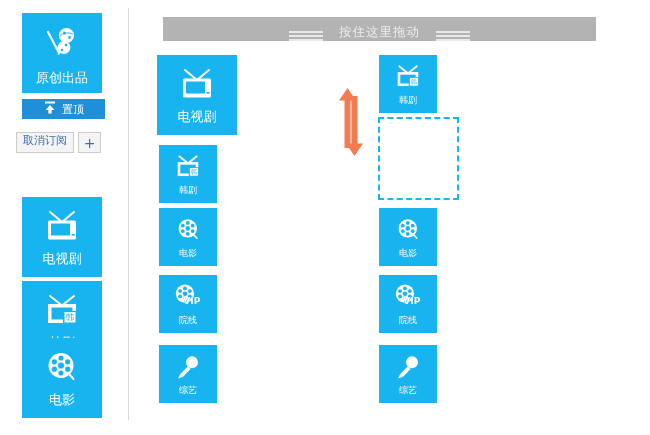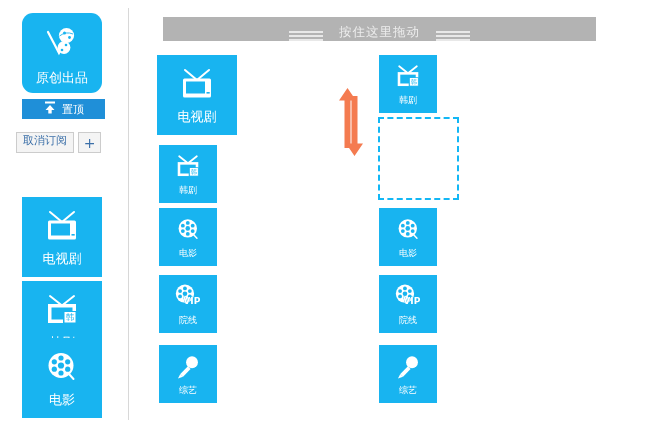--- a/index.html
+++ b/index.html
@@ -102,21 +102,21 @@
   
   .cap { font-weight: 400; }
 </style>
 </head>
 <body>
 
 <div id="root">
 
   <div id="sidebar">
 
-    <div class="tile sz-lg" style="left:22px; top:13px;border-radius:11px;">
+    <div class="tile sz-lg" style="left:22px; top:13px;">
       <span class="ico">
         <svg width="40" height="40" viewBox="0 0 40 40">
           <path d="M6 10 L17 31 L20 26" stroke="#ffffff" stroke-width="2.2" fill="none" stroke-linecap="round"></path>
           <circle cx="24.5" cy="13.5" r="7.6" fill="#ffffff"></circle>
           <circle cx="22" cy="25.5" r="6.4" fill="#ffffff"></circle>
           <circle cx="22.5" cy="11" r="1.5" fill="#18b4f0"></circle>
           <circle cx="27.5" cy="15.5" r="1.4" fill="#18b4f0"></circle>
           <circle cx="24" cy="23" r="1.3" fill="#18b4f0"></circle>
           <circle cx="20" cy="28" r="1.3" fill="#18b4f0"></circle>
           <path d="M17.5 14 Q24 9 31 12" stroke="#18b4f0" stroke-width="0.9" fill="none"></path>

